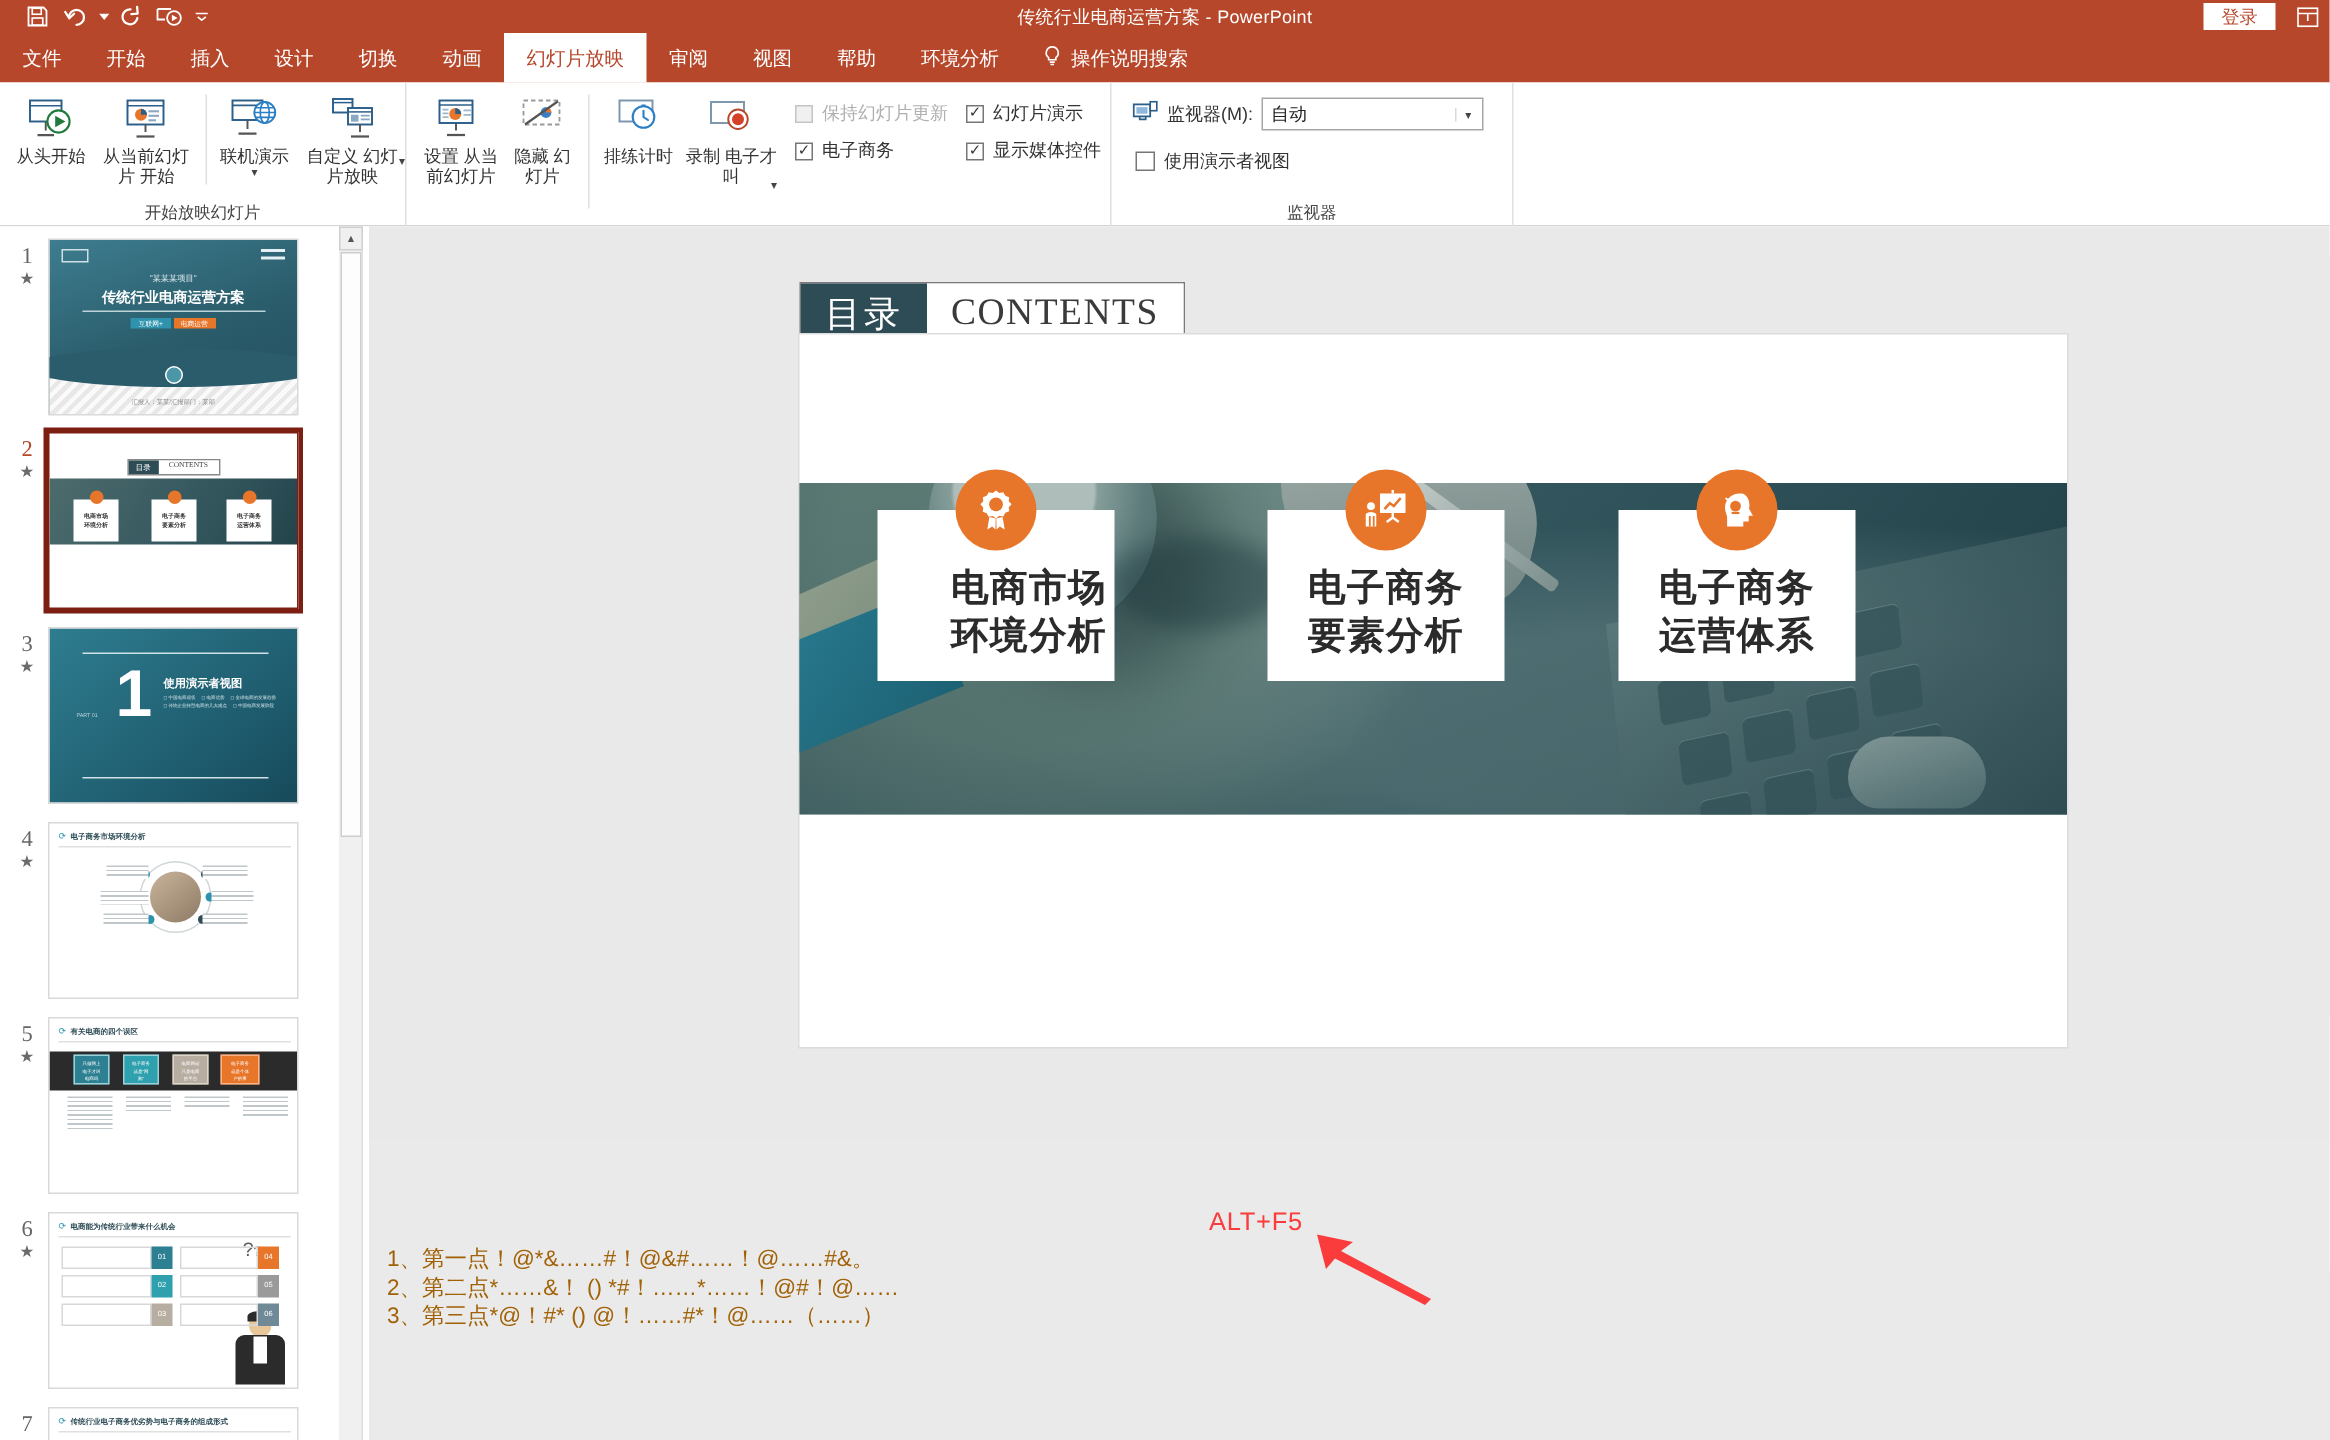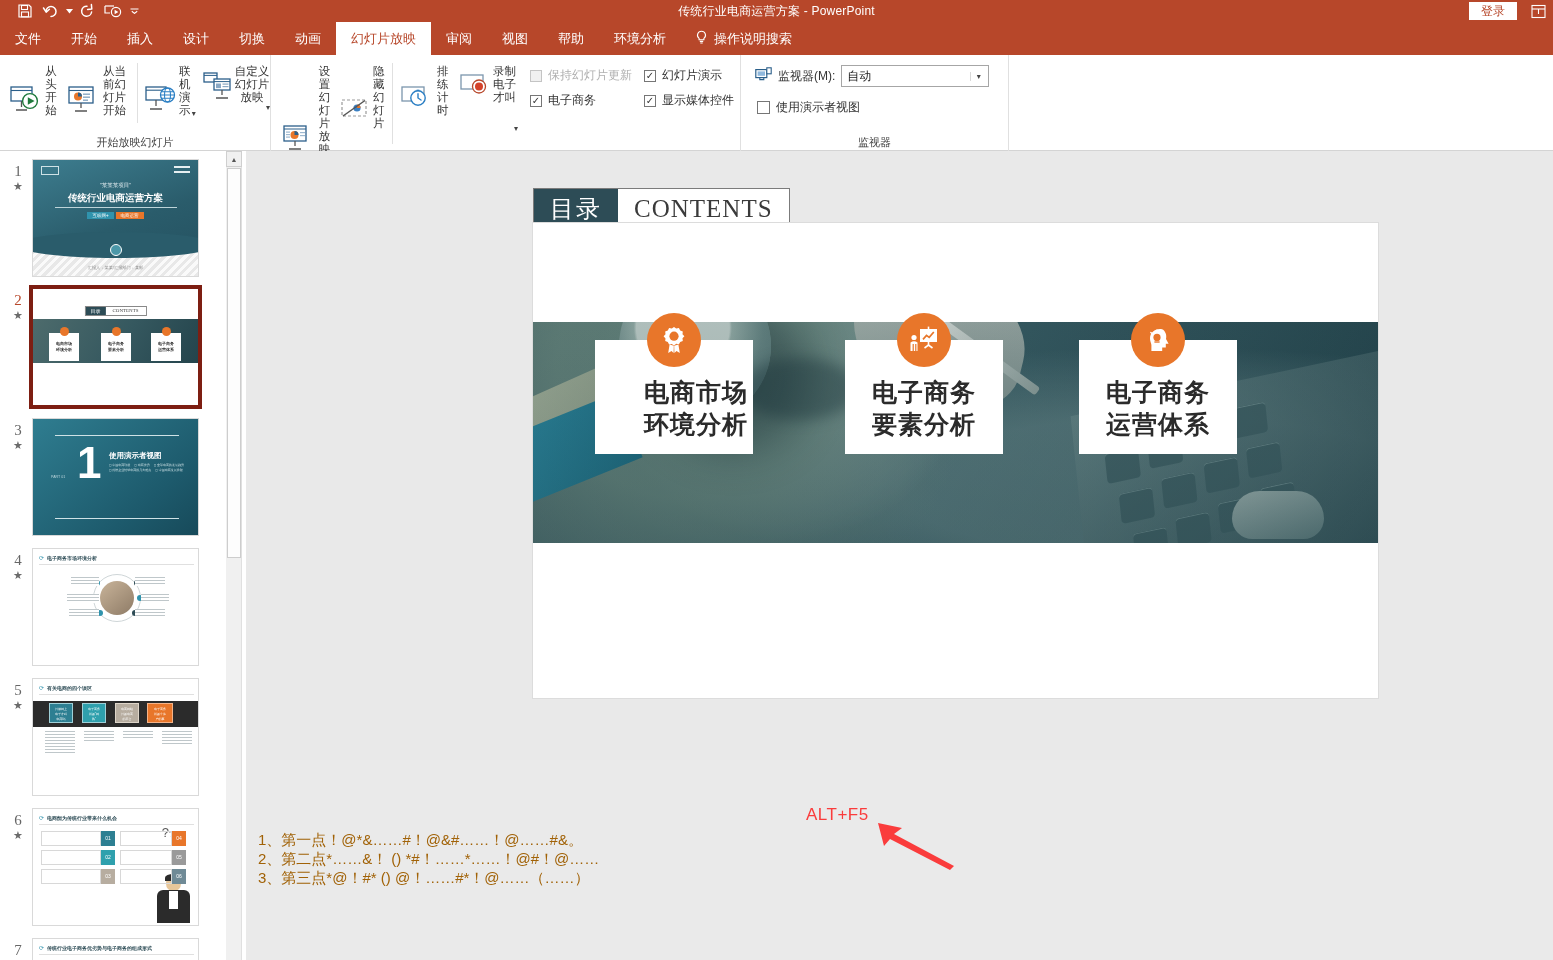--- a/index.html
+++ b/index.html
@@ -61,21 +61,21 @@
     background: #ffffff; border-bottom: 1px solid #d4d4d4;
     display: flex; align-items: stretch;
   }
   .rgroup { position: relative; display: flex; flex-direction: column; height: 96px; }
   .rgroup-body { display: flex; align-items: flex-start; flex: 1; padding-top: 4px; }
   .rgroup-label {
     text-align: center; font-size: 11px; color: #444; height: 16px; line-height: 14px;
   }
   .rgroup + .rgroup { border-left: 1px solid #e0e0e0; }
   .big-btn {
-    width: 64px; display: flex; flex-direction: row; align-items: flex-end;
+    width: 64px; display: flex; flex-direction: column; align-items: center;
     padding: 4px 2px 0; cursor: default;
   }
   .big-btn .ico { height: 34px; display: flex; align-items: center; justify-content: center; }
   .big-btn .lbl {
     font-size: 11.5px; color: #333; text-align: center; line-height: 13px; margin-top: 2px;
   }
   .subsep { width: 1px; background: #e0e0e0; margin: 4px 4px 12px; align-self: stretch; }
   .chk-col { display: flex; flex-direction: column; gap: 8px; padding: 8px 6px 0 6px; text-align: center; }
   .chk { display: flex; align-items: center; gap: 6px; font-size: 12px; color: #333; white-space: nowrap; }
   .chk.dim { color: #b0b0b0; }
@@ -400,21 +400,21 @@
               <rect x="5" y="8.5" width="4" height="1.2" fill="#9db8d0"></rect>
               <rect x="5" y="11" width="4" height="1.2" fill="#9db8d0"></rect>
               <rect x="5" y="13.5" width="4" height="1.2" fill="#9db8d0"></rect>
               <rect x="19" y="9" width="5" height="1.2" fill="#9db8d0"></rect>
               <rect x="19" y="12" width="5" height="1.2" fill="#9db8d0"></rect>
               <path d="M14 18v5" stroke="#555" stroke-width="1.3"></path>
               <path d="M8 26h12" stroke="#555" stroke-width="1.5"></path>
             </svg>
         </div>
         <div class="lbl">设置
-幻灯片放映</div>
+从当前幻灯片</div>
       </div>
       <div class="big-btn" style="width:62px">
         <div class="ico">
           <svg width="34" height="32" viewBox="0 0 34 32">
               <rect x="4" y="3" width="24" height="16" fill="#fff" stroke="#9a9a9a" stroke-width="1.2" stroke-dasharray="3 2"></rect>
               <circle cx="19" cy="11" r="3.6" fill="#3a7fc2"></circle>
               <path d="M19 7.4a3.6 3.6 0 0 1 3.6 3.6H19z" fill="#e8762a"></path>
               <path d="M5 19 L27 3.5" stroke="#555" stroke-width="1.5"></path>
             </svg>
         </div>
@@ -721,21 +721,21 @@
           <div class="key" style="left:128px;top:74px"></div>
           <div class="key" style="left:172px;top:68px"></div>
           <div class="key" style="left:50px;top:128px"></div>
           <div class="key" style="left:94px;top:122px"></div>
           <div class="key" style="left:138px;top:116px"></div>
           <div class="key" style="left:182px;top:110px"></div>
         </div>
         <div class="mouse"></div>
       </div>
 
-      <div class="card" style="left:62px; top:117px;padding-left:44px;">
+      <div class="card" style="left:52px; top:117px;padding-left:44px;">
         <div class="ico-circle">
           <svg width="32" height="32" viewBox="0 0 32 32">
             <path d="M16 3 l2.2 1.6 2.7-.5 1.3 2.4 2.6 1 -.3 2.7 1.9 2 -1.9 2 .3 2.7-2.6 1-1.3 2.4-2.7-.5L16 21.6 13.8 20l-2.7.5-1.3-2.4-2.6-1 .3-2.7L5.6 12.2l1.9-2-.3-2.7 2.6-1 1.3-2.4 2.7.5z" fill="#ffffff"></path>
             <circle cx="16" cy="12.2" r="4.6" fill="#e8762a"></circle>
             <path d="M11.6 20.6 L10.2 29 l3.3-2 2.1 2 .2-7.3z" fill="#ffffff"></path>
             <path d="M20.4 20.6 L21.8 29 l-3.3-2 -2.1 2 -.2-7.3z" fill="#ffffff"></path>
           </svg>
         </div>
         <div class="ctext">电商市场
 环境分析</div>

